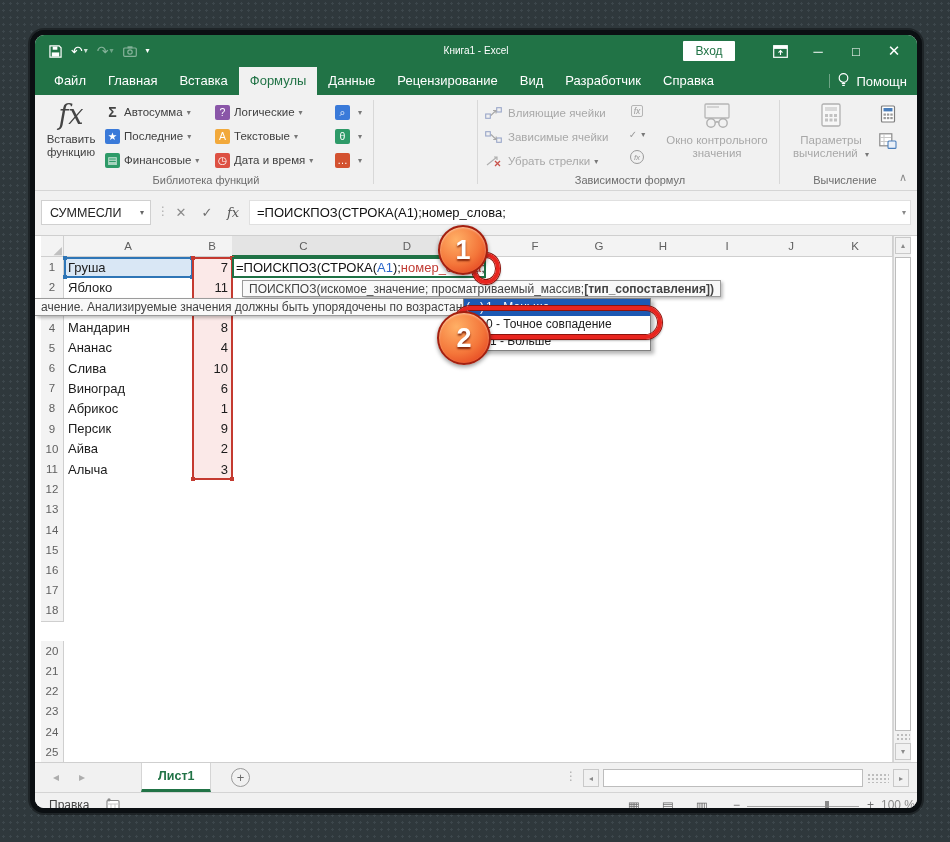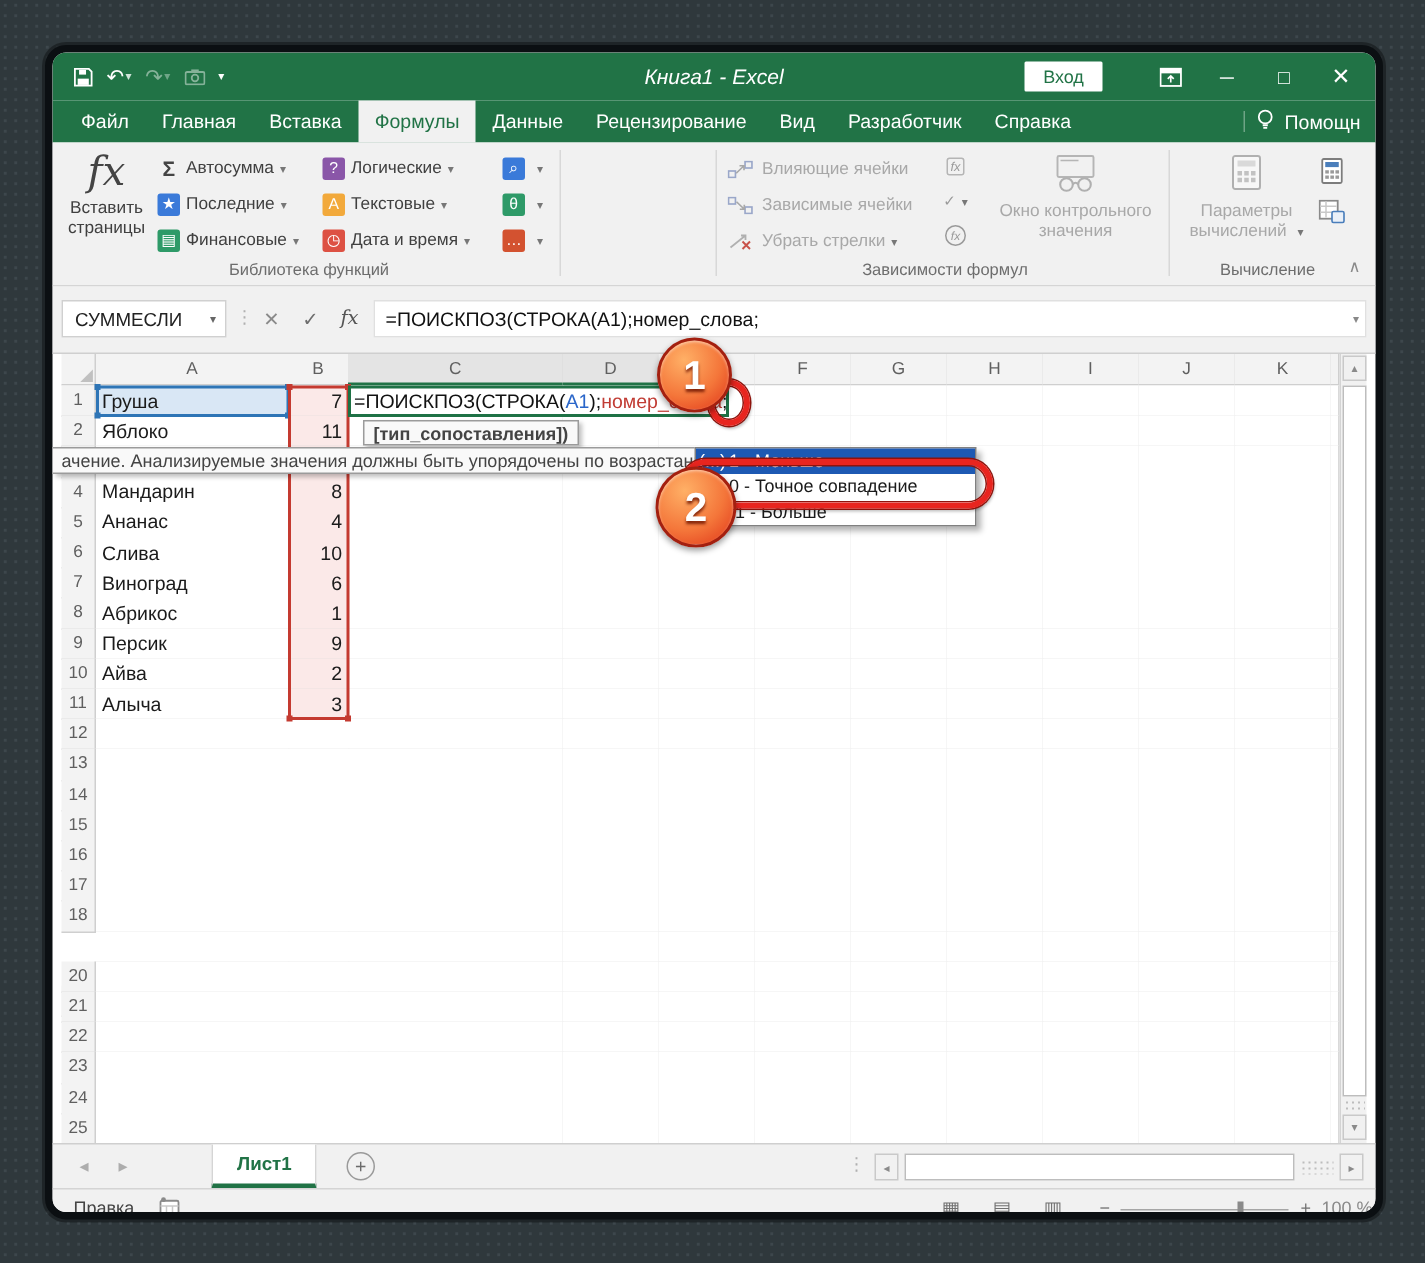--- a/index.html
+++ b/index.html
@@ -15,21 +15,21 @@
     position:absolute; left:30px; top:30px; width:892px; height:783px;
     border-radius:14px; border:5px solid #0b0f12; overflow:hidden; background:#fff;
     box-shadow:0 0 0 2px rgba(0,0,0,.35);
   }
   
   .titlebar { position:absolute; left:0; top:0; right:0; height:32px; background:#217346; color:#fff; }
   .qat { position:absolute; left:14px; top:0; height:32px; display:flex; align-items:center; gap:9px; }
   .qbtn { color:#fff; font-size:14px; line-height:1; display:flex; align-items:center; }
   .qbtn .dd { font-size:8px; margin-left:1px; color:#cfe3d8; }
   .dim { opacity:.45; }
-  .title { position:absolute; left:50%; top:0; transform:translateX(-50%); line-height:32px; font-size:14px; color:#fff; white-space:nowrap;font-style:italic; }
+  .title { position:absolute; left:50%; top:0; transform:translateX(-50%); line-height:32px; font-size:10px; color:#fff; white-space:nowrap; }
   .signin { position:absolute; left:648px; top:6px; width:52px; height:20px; background:#fff; color:#217346; font-size:12px; border:none; border-radius:1px; font-family:inherit; }
   .wctrl { position:absolute; right:4px; top:0; height:32px; display:flex; }
   .wbtn { width:38px; height:32px; display:flex; align-items:center; justify-content:center; color:#fff; font-size:13px; }
   
   .tabstrip { position:absolute; left:0; top:32px; right:0; height:28px; background:#217346; display:flex; align-items:stretch; padding-left:8px; }
   .tab { color:#fff; font-size:13px; padding:0 11px; line-height:28px; white-space:nowrap; }
   .tab.active { background:#f1f1f1; color:#217346; }
   .tsep { width:1px; background:rgba(255,255,255,.35); margin:7px 1px; }
   .tright { margin-left:auto; display:flex; align-items:center; padding-right:10px; color:#fff; font-size:13px; gap:6px; }
   .tright .lbl { white-space:nowrap; }
@@ -178,21 +178,21 @@
           </svg>
       </span>
       <span class="lbl">Помощн</span>
 
     </div>
   </div>
 
   <div class="ribbon">
     <div class="bigbtn" style="left:8px; top:5px; width:56px;">
       <div class="fxglyph">fx</div>
-      <div class="blab">Вставить страницы</div>
+      <div class="blab">Вставить функцию</div>
     </div>
     <div style="position:absolute; left:70px; top:6px;" id="fncol1">
         <div class="fnrow">
           <div class="ic plain">Σ</div>
           <div>Автосумма</div>
           <div class="dda">▾</div>
         </div>
         <div class="fnrow">
           <div class="ic" style="background: rgb(58, 122, 217);">★</div>
           <div>Последние</div>
@@ -711,20 +711,21 @@
     <span class="h tl"></span>
       <span class="h tr"></span>
       <span class="h bl"></span>
       <span class="h br"></span>
   </div>
   <div class="editborder"></div>
 
   <div class="celledit"><span>=ПОИСКПОЗ(СТРОКА(</span><span class="ref">A1</span><span>);</span><span class="rng">номер_слова</span><span>;</span></div>
 
   <div class="tooltip" style="left:207px; top:245px; height:17px;">
+    <span>ПОИСКПОЗ(искомое_значение; просматриваемый_массив; </span>
       <b>[тип_сопоставления])</b>
   </div>
   <div class="tooltip" style="left:0; top:263px; height:18px; border-left:none;">
     <span>ачение. Анализируемые значения должны быть упорядочены по возрастанию.</span>
   </div>
 
   <div class="ddlist" id="argdropdown">
       <div class="dditem sel">
         <div class="pfx">(...)</div>
         <div>1 - Меньше</div>

